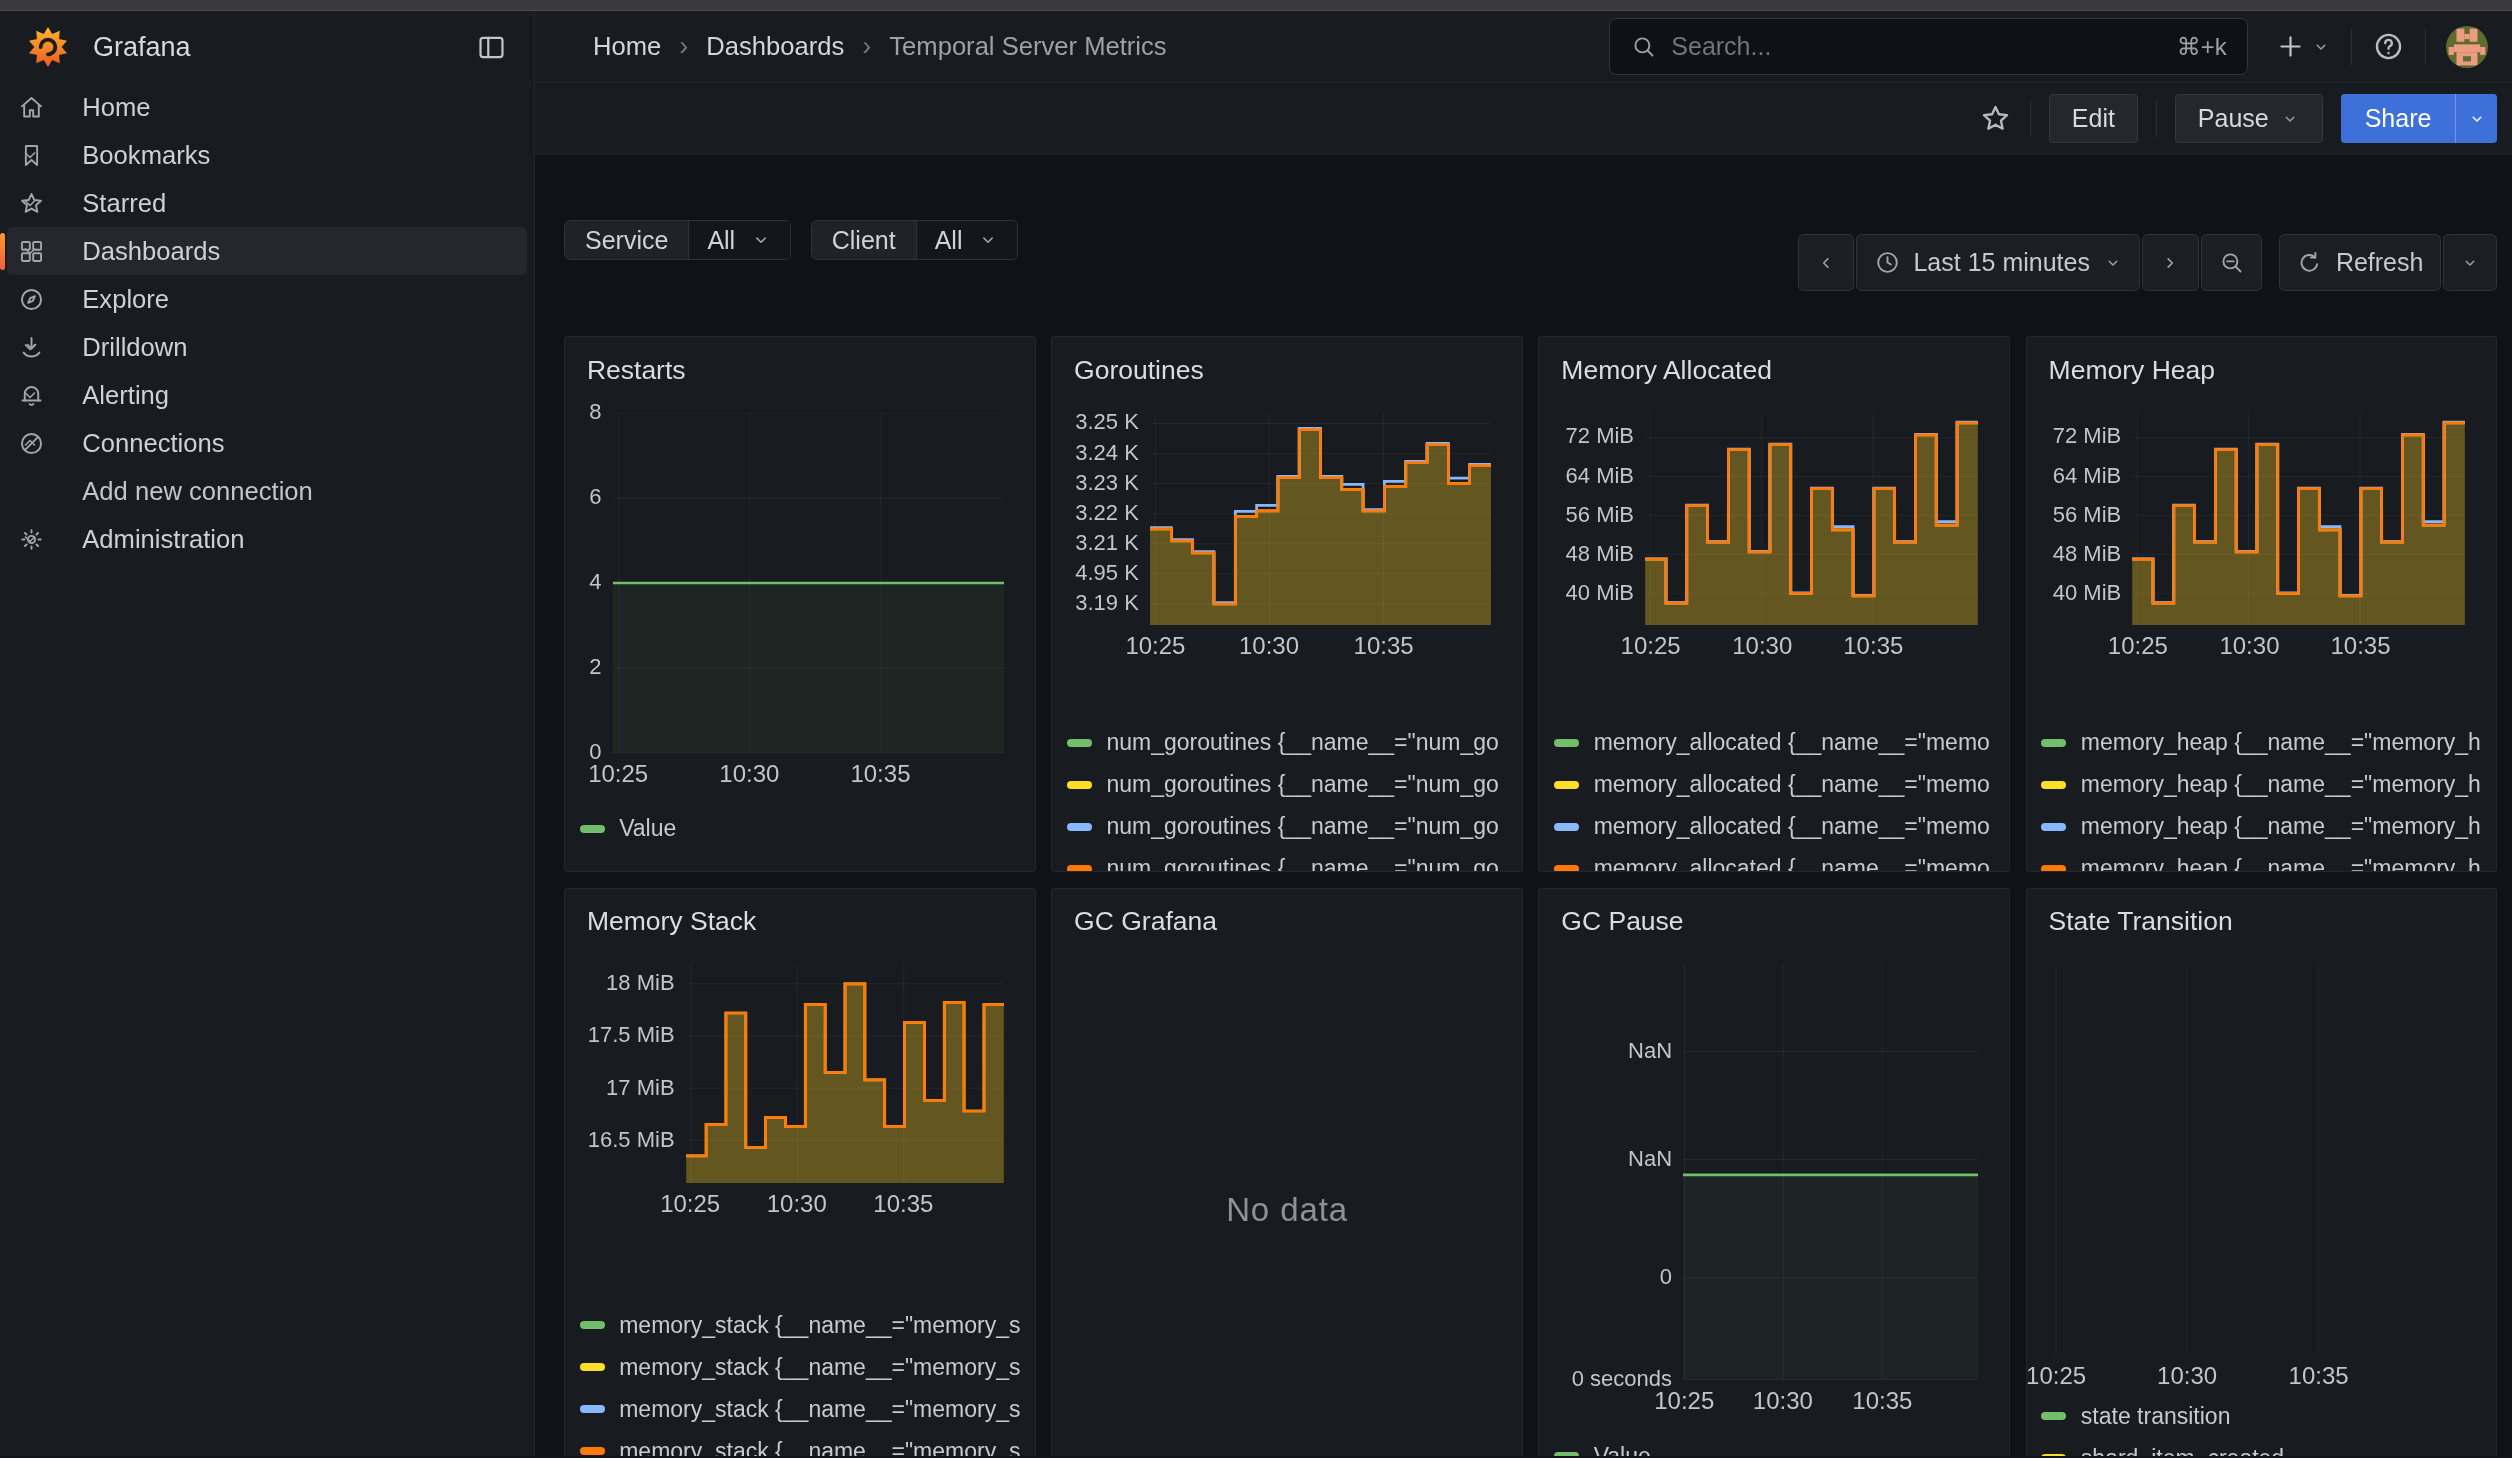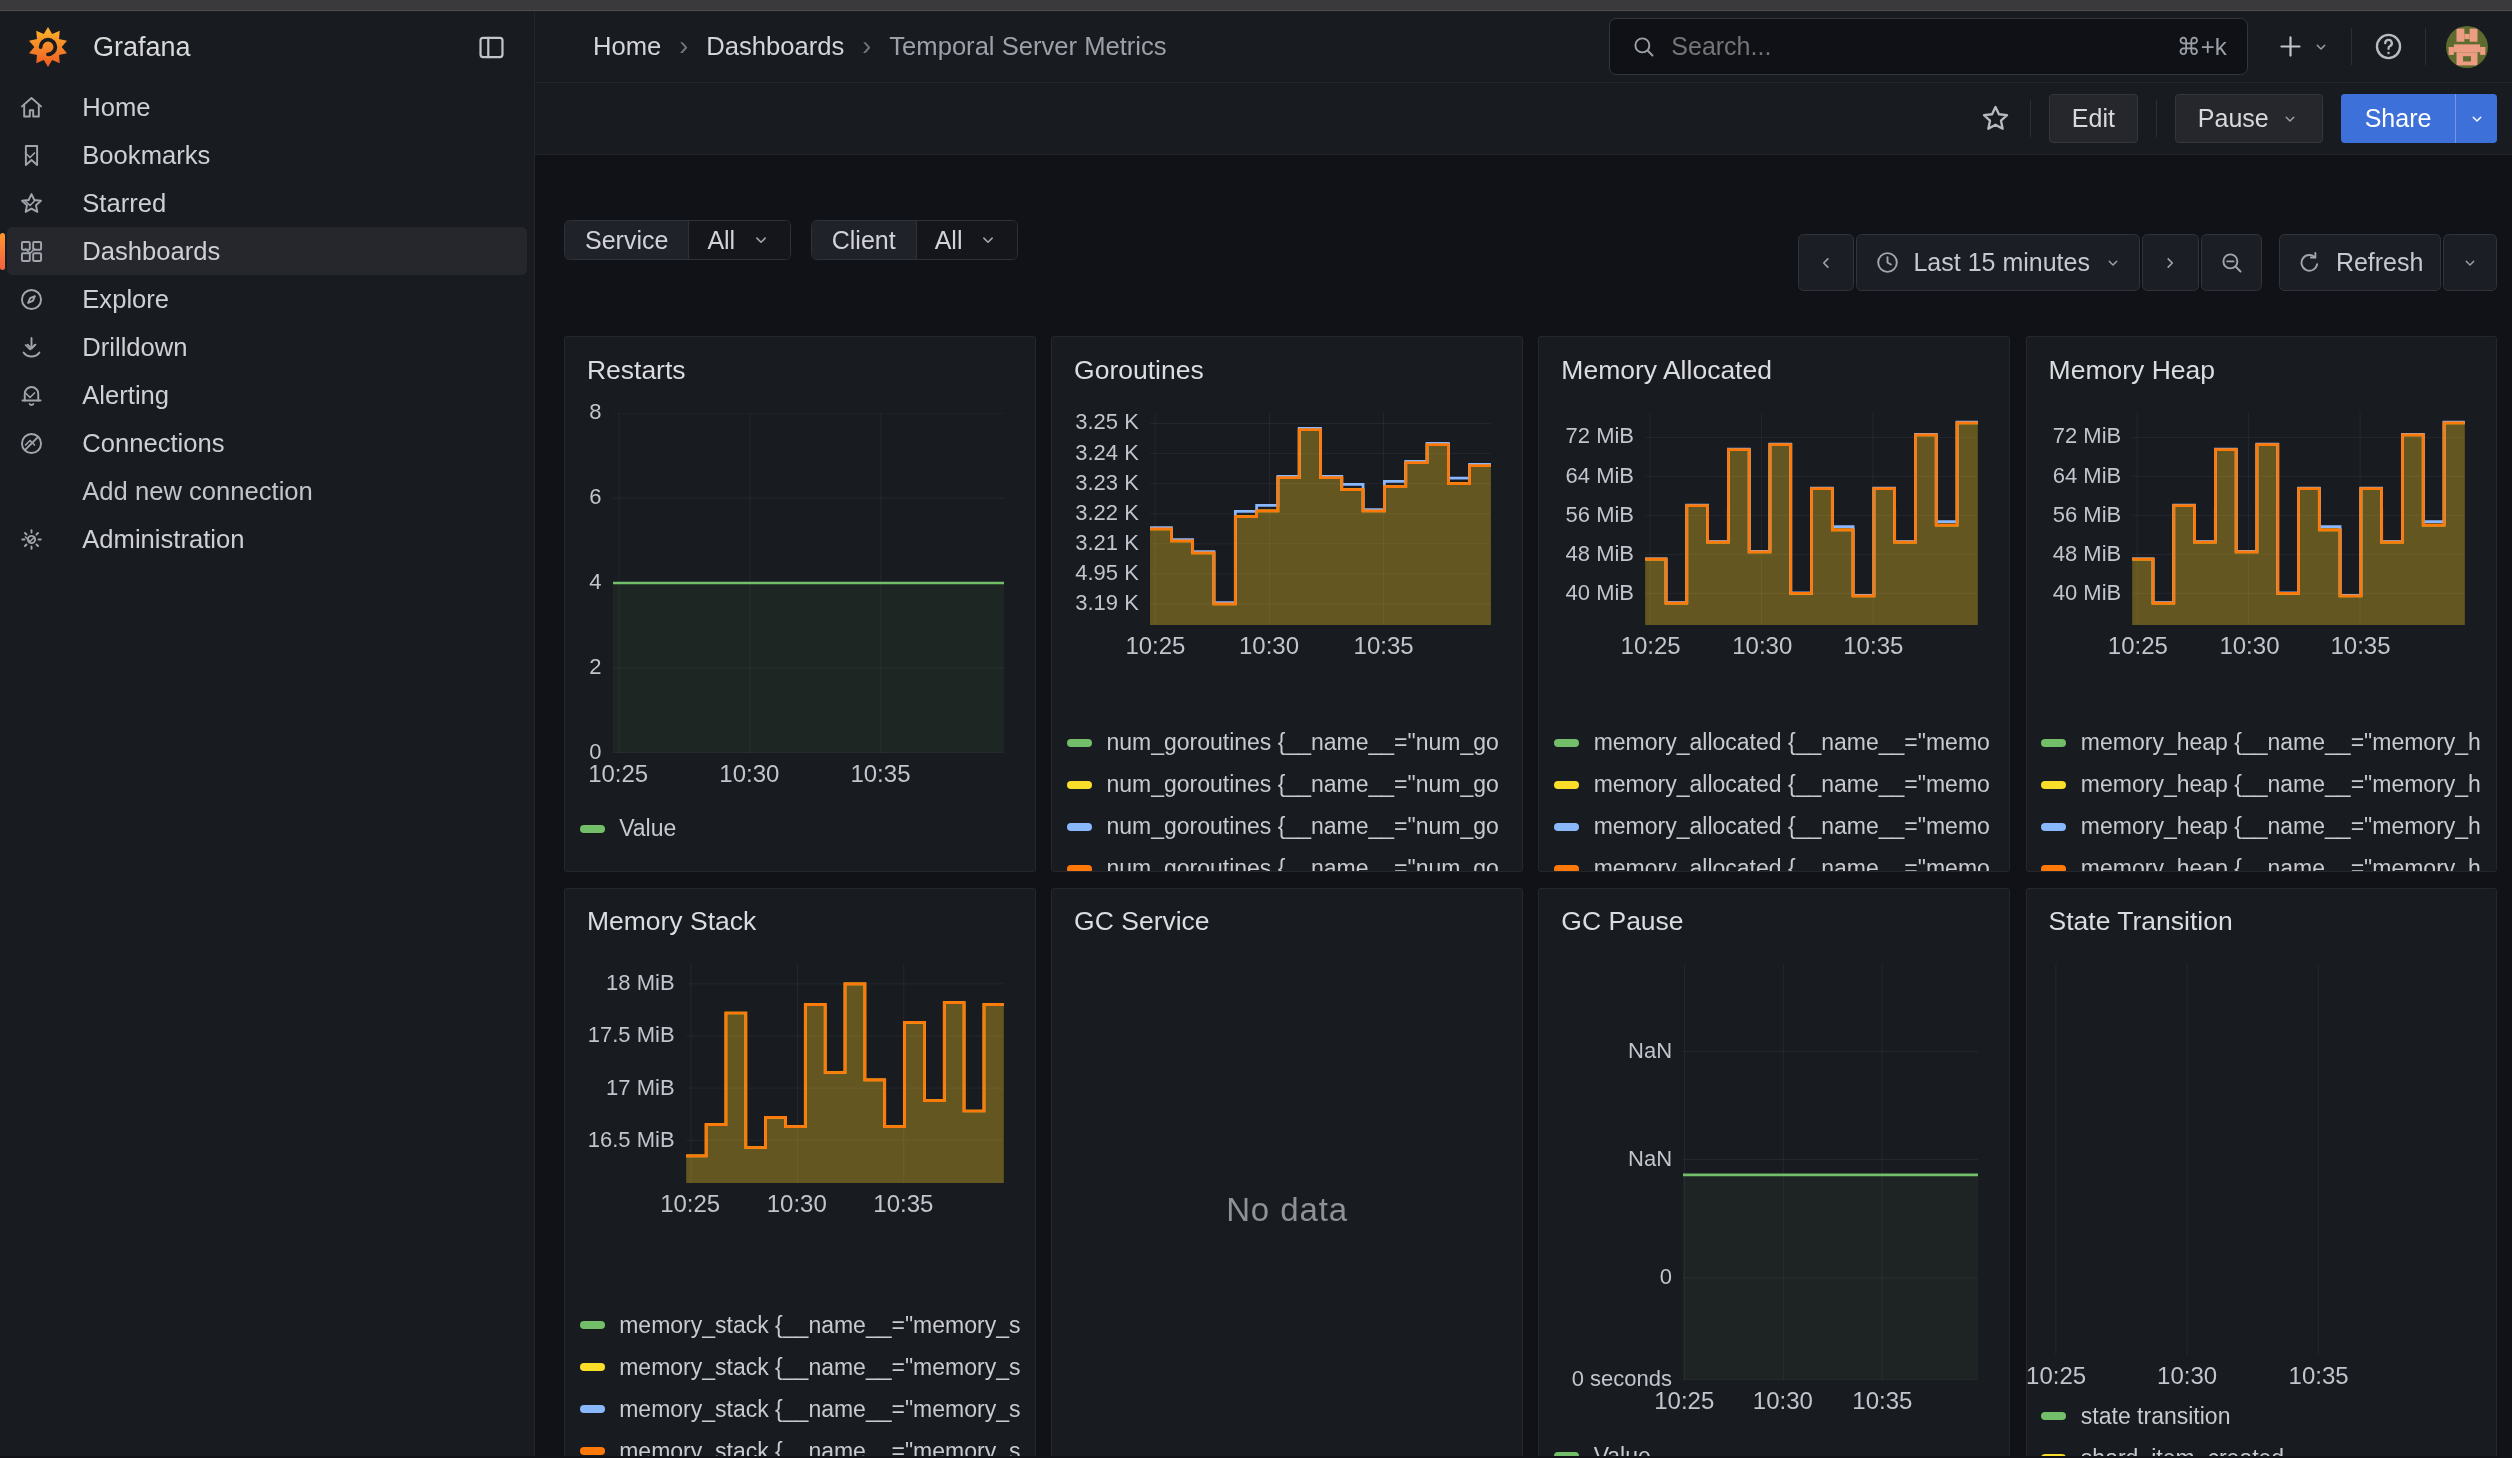--- a/index.html
+++ b/index.html
@@ -660,21 +660,21 @@
                   <span class="legend-chip" style="background: rgb(138, 184, 255);"></span>
                   <span class="legend-lbl">memory_stack {__name__="memory_s</span>
                 </div>
                 <div class="legend-item">
                   <span class="legend-chip" style="background: rgb(255, 120, 10);"></span>
                   <span class="legend-lbl">memory_stack {__name__="memory_s</span>
                 </div>
               </div>
             </section>
             <section class="panel">
-              <h2 class="ptitle">GC Service</h2>
+              <h2 class="ptitle">GC Grafana</h2>
               <div class="nodata">No data</div>
             </section>
             <section class="panel">
               <h2 class="ptitle">GC Pause</h2>
               <div class="plot" style="height: 416px;">
                 <div class="gutter" style="width: 129px;">
                   <div class="ytick" style="top: 74px; right: 11px;">NaN</div>
                   <div class="ytick" style="top: 182px; right: 11px;">NaN</div>
                   <div class="ytick" style="top: 300px; right: 11px;">0</div>
                   <div class="ytick" style="top: 402px; right: 11px;">0 seconds</div>

